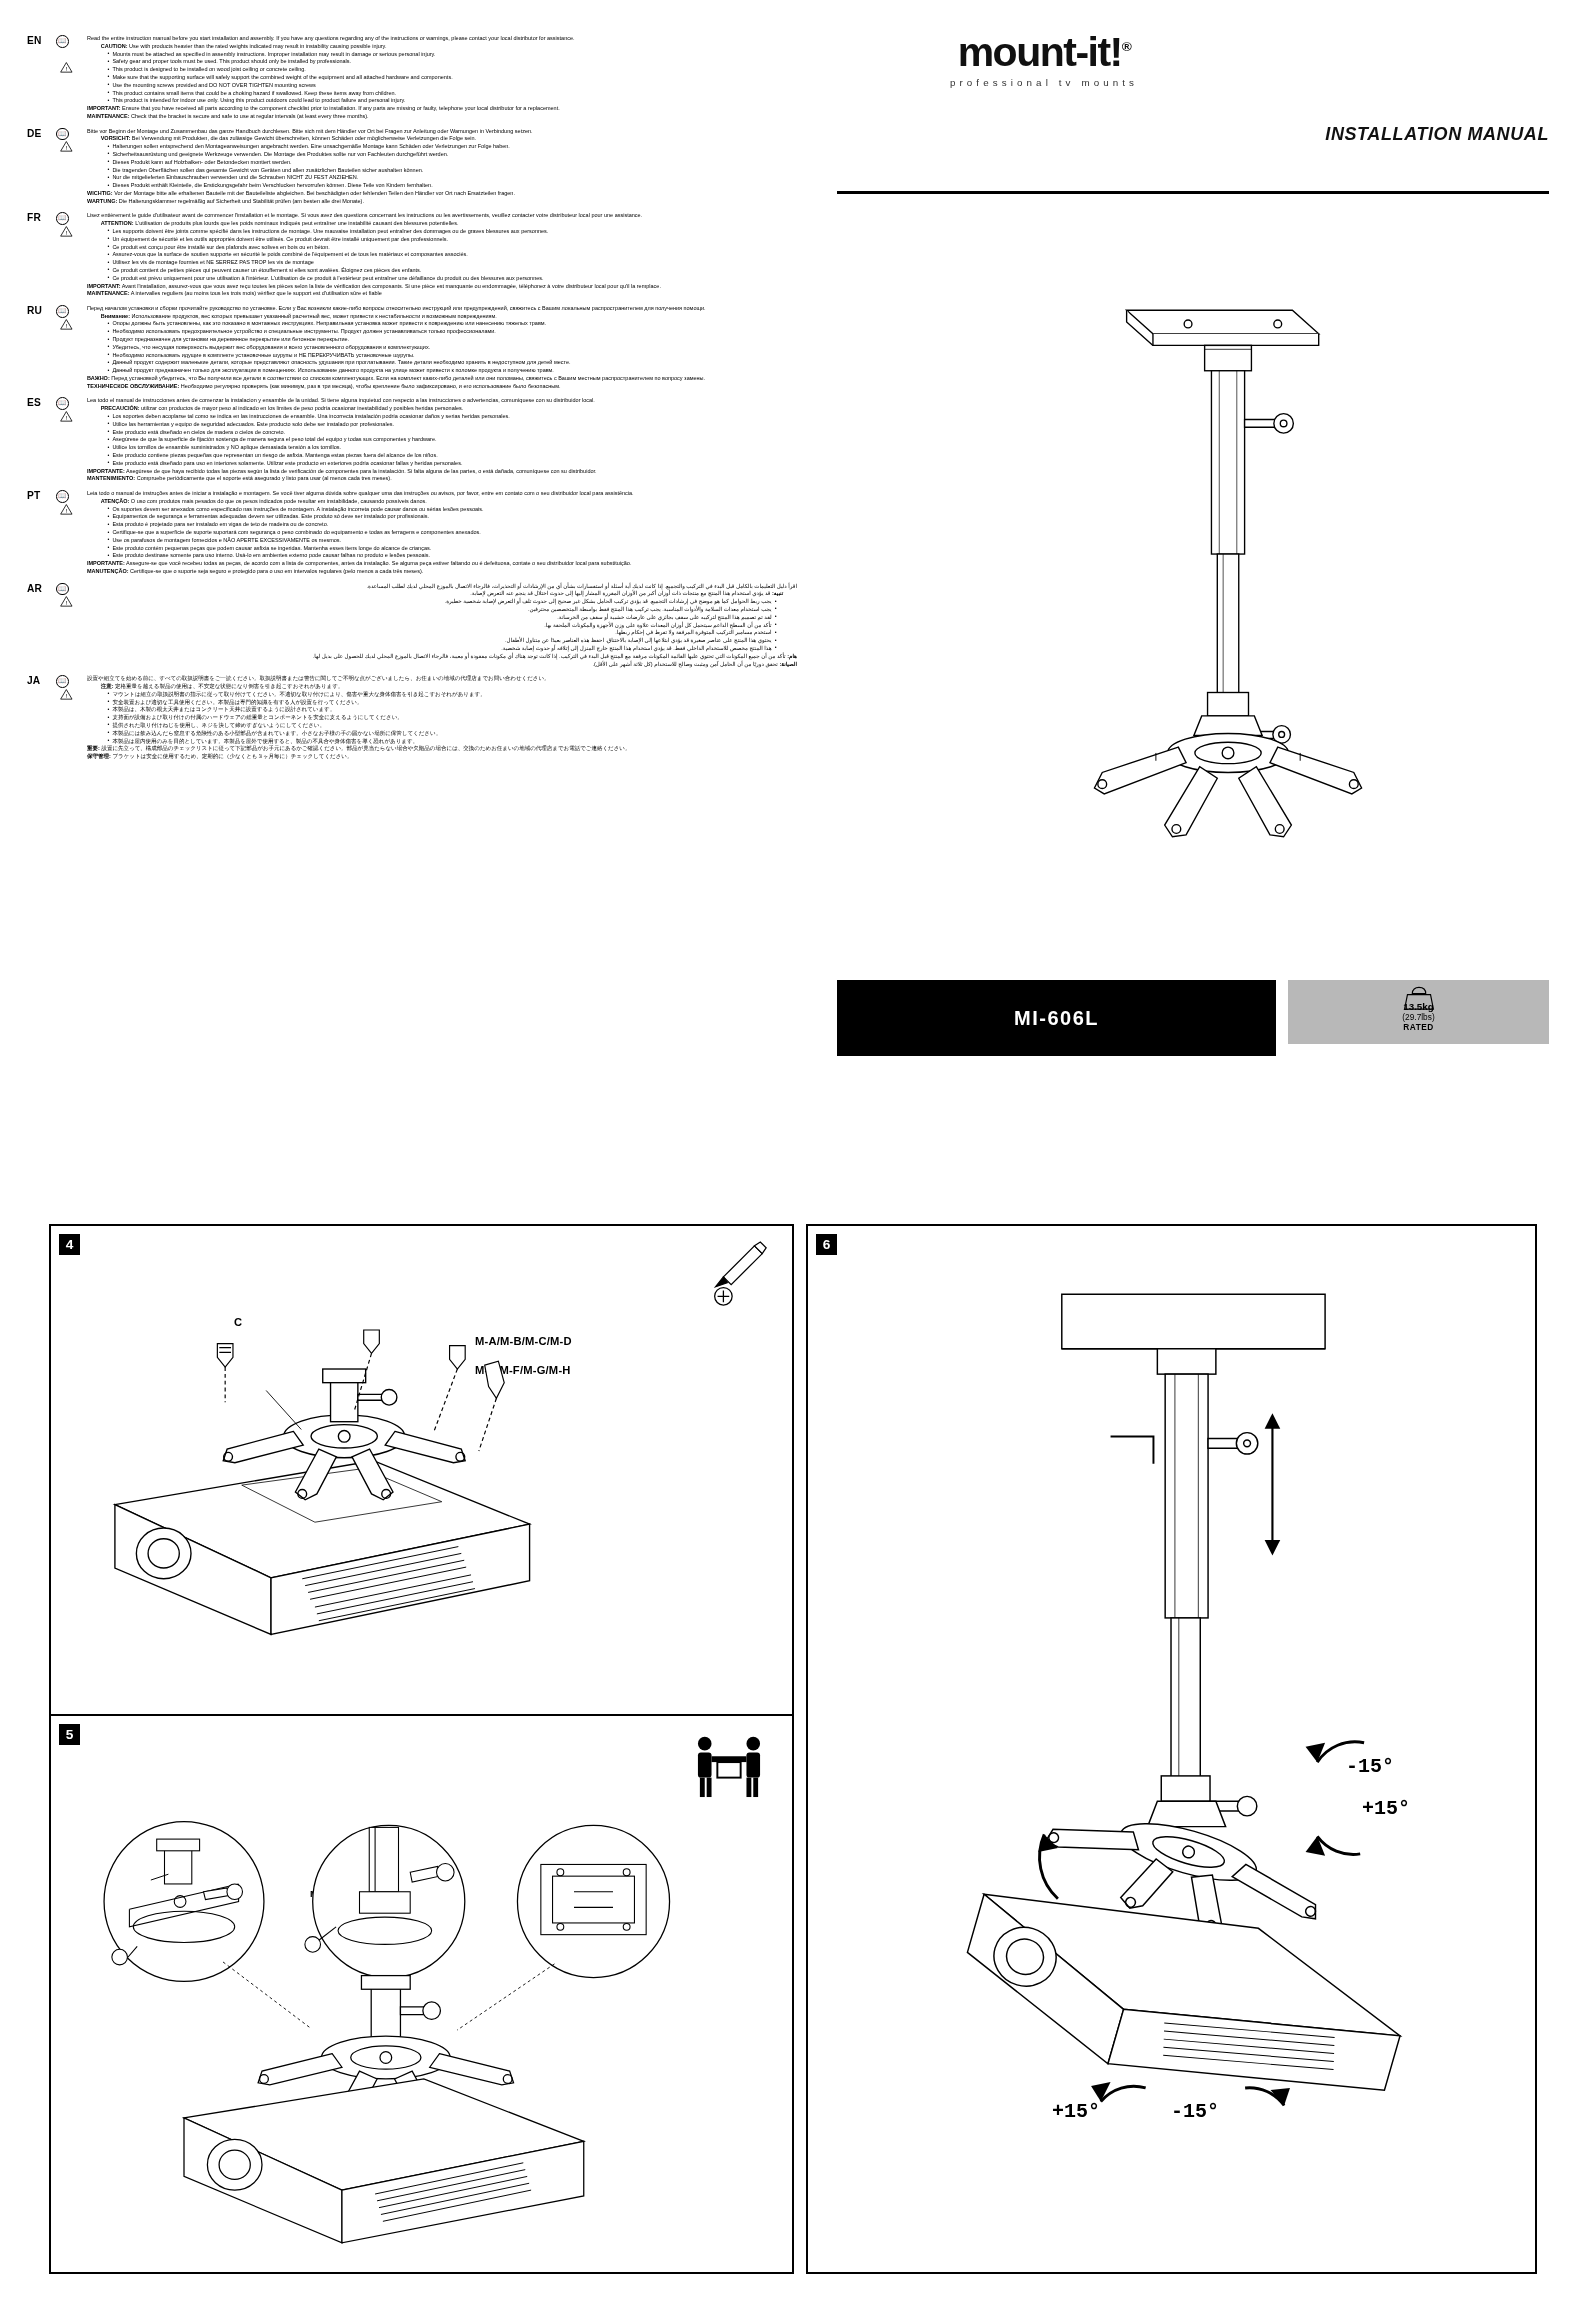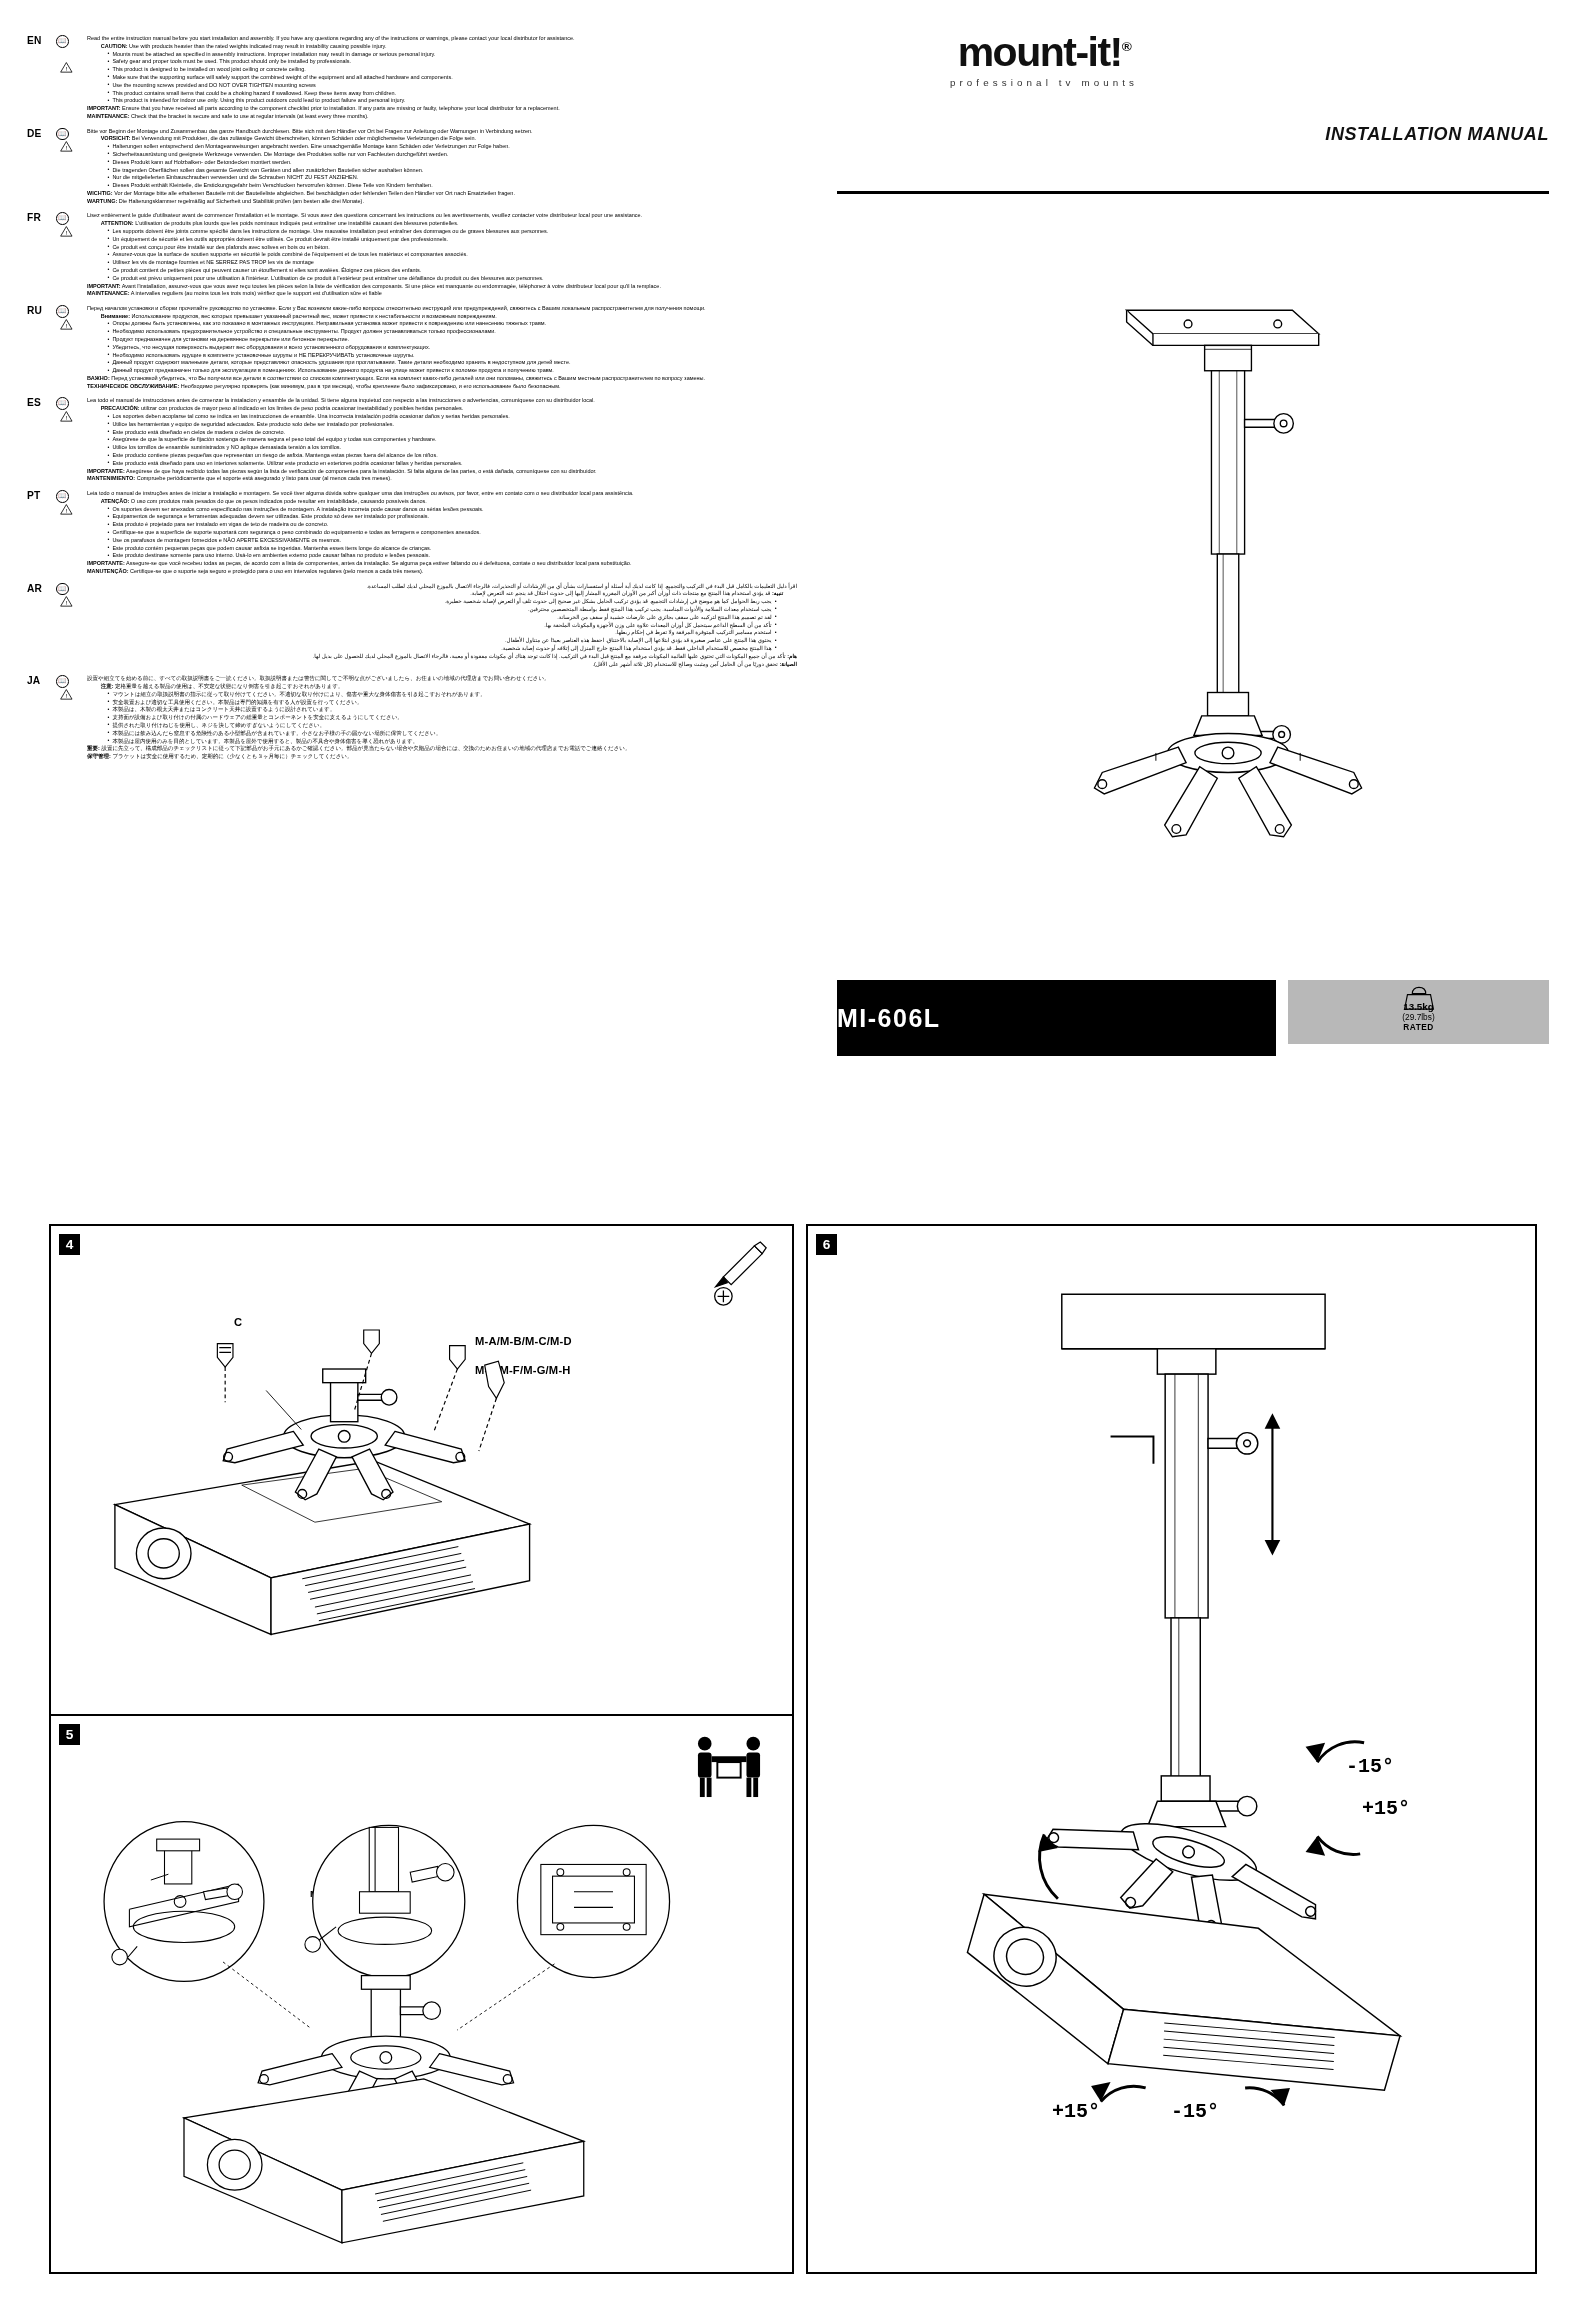--- a/index.html
+++ b/index.html
@@ -35,21 +35,21 @@
   #brand .name sup { font-size:13.7px; vertical-align:super; }
   #brand .tag { font-size:9.8px; letter-spacing:4.1px; color:#333; margin-top:1px; }
   #instman { position:absolute; right:27px; top:100px; font-size:18px; font-style:italic; font-weight:bold; letter-spacing:0.6px; color:#111;margin-top:24px; }
   #titlebar { position:absolute; left:837px; top:125px; width:712px; height:60px; background:#000; }
   #titlebar .t { color:#fff; font-size:30px; font-style:italic; font-weight:bold; padding:13.7px 0 0 27px; letter-spacing:0.3px; }
   #titlerule { position:absolute; left:837px; top:191px; width:712px; height:2.9px; background:#000; }
 
   
   #modelbar { position:absolute; left:837px; top:980px; width:712px; height:76px; }
   #modelbox { position:absolute; left:0; top:0; width:439px; height:76px; background:#000; color:#fff; }
-  #modelbox .m { font-size:25px; font-weight:bold; letter-spacing:1.5px; line-height:76px;border-radius:12px; }
+  #modelbox .m { font-size:20px; font-weight:bold; letter-spacing:1.5px; text-align:center; line-height:76px;border-radius:12px; }
   #ratedbox { position:absolute; left:451px; top:0; width:261px; height:64px; background:#b8b8b8; }
   #ratedbox .inner { position:absolute; left:50%; top:50%; transform:translate(-50%,-50%); text-align:center; }
   #ratedbox .wt { font-size:9.8px; font-weight:bold; line-height:1.15; }
   #ratedbox .wt2 { font-size:8.3px; font-weight:normal; }
   #ratedbox .rated { font-size:8.3px; font-weight:bold; letter-spacing:0.5px; }
 
   
   #hero { position:absolute; left:956px; top:273px; width:507px; height:683px; }
 
   

